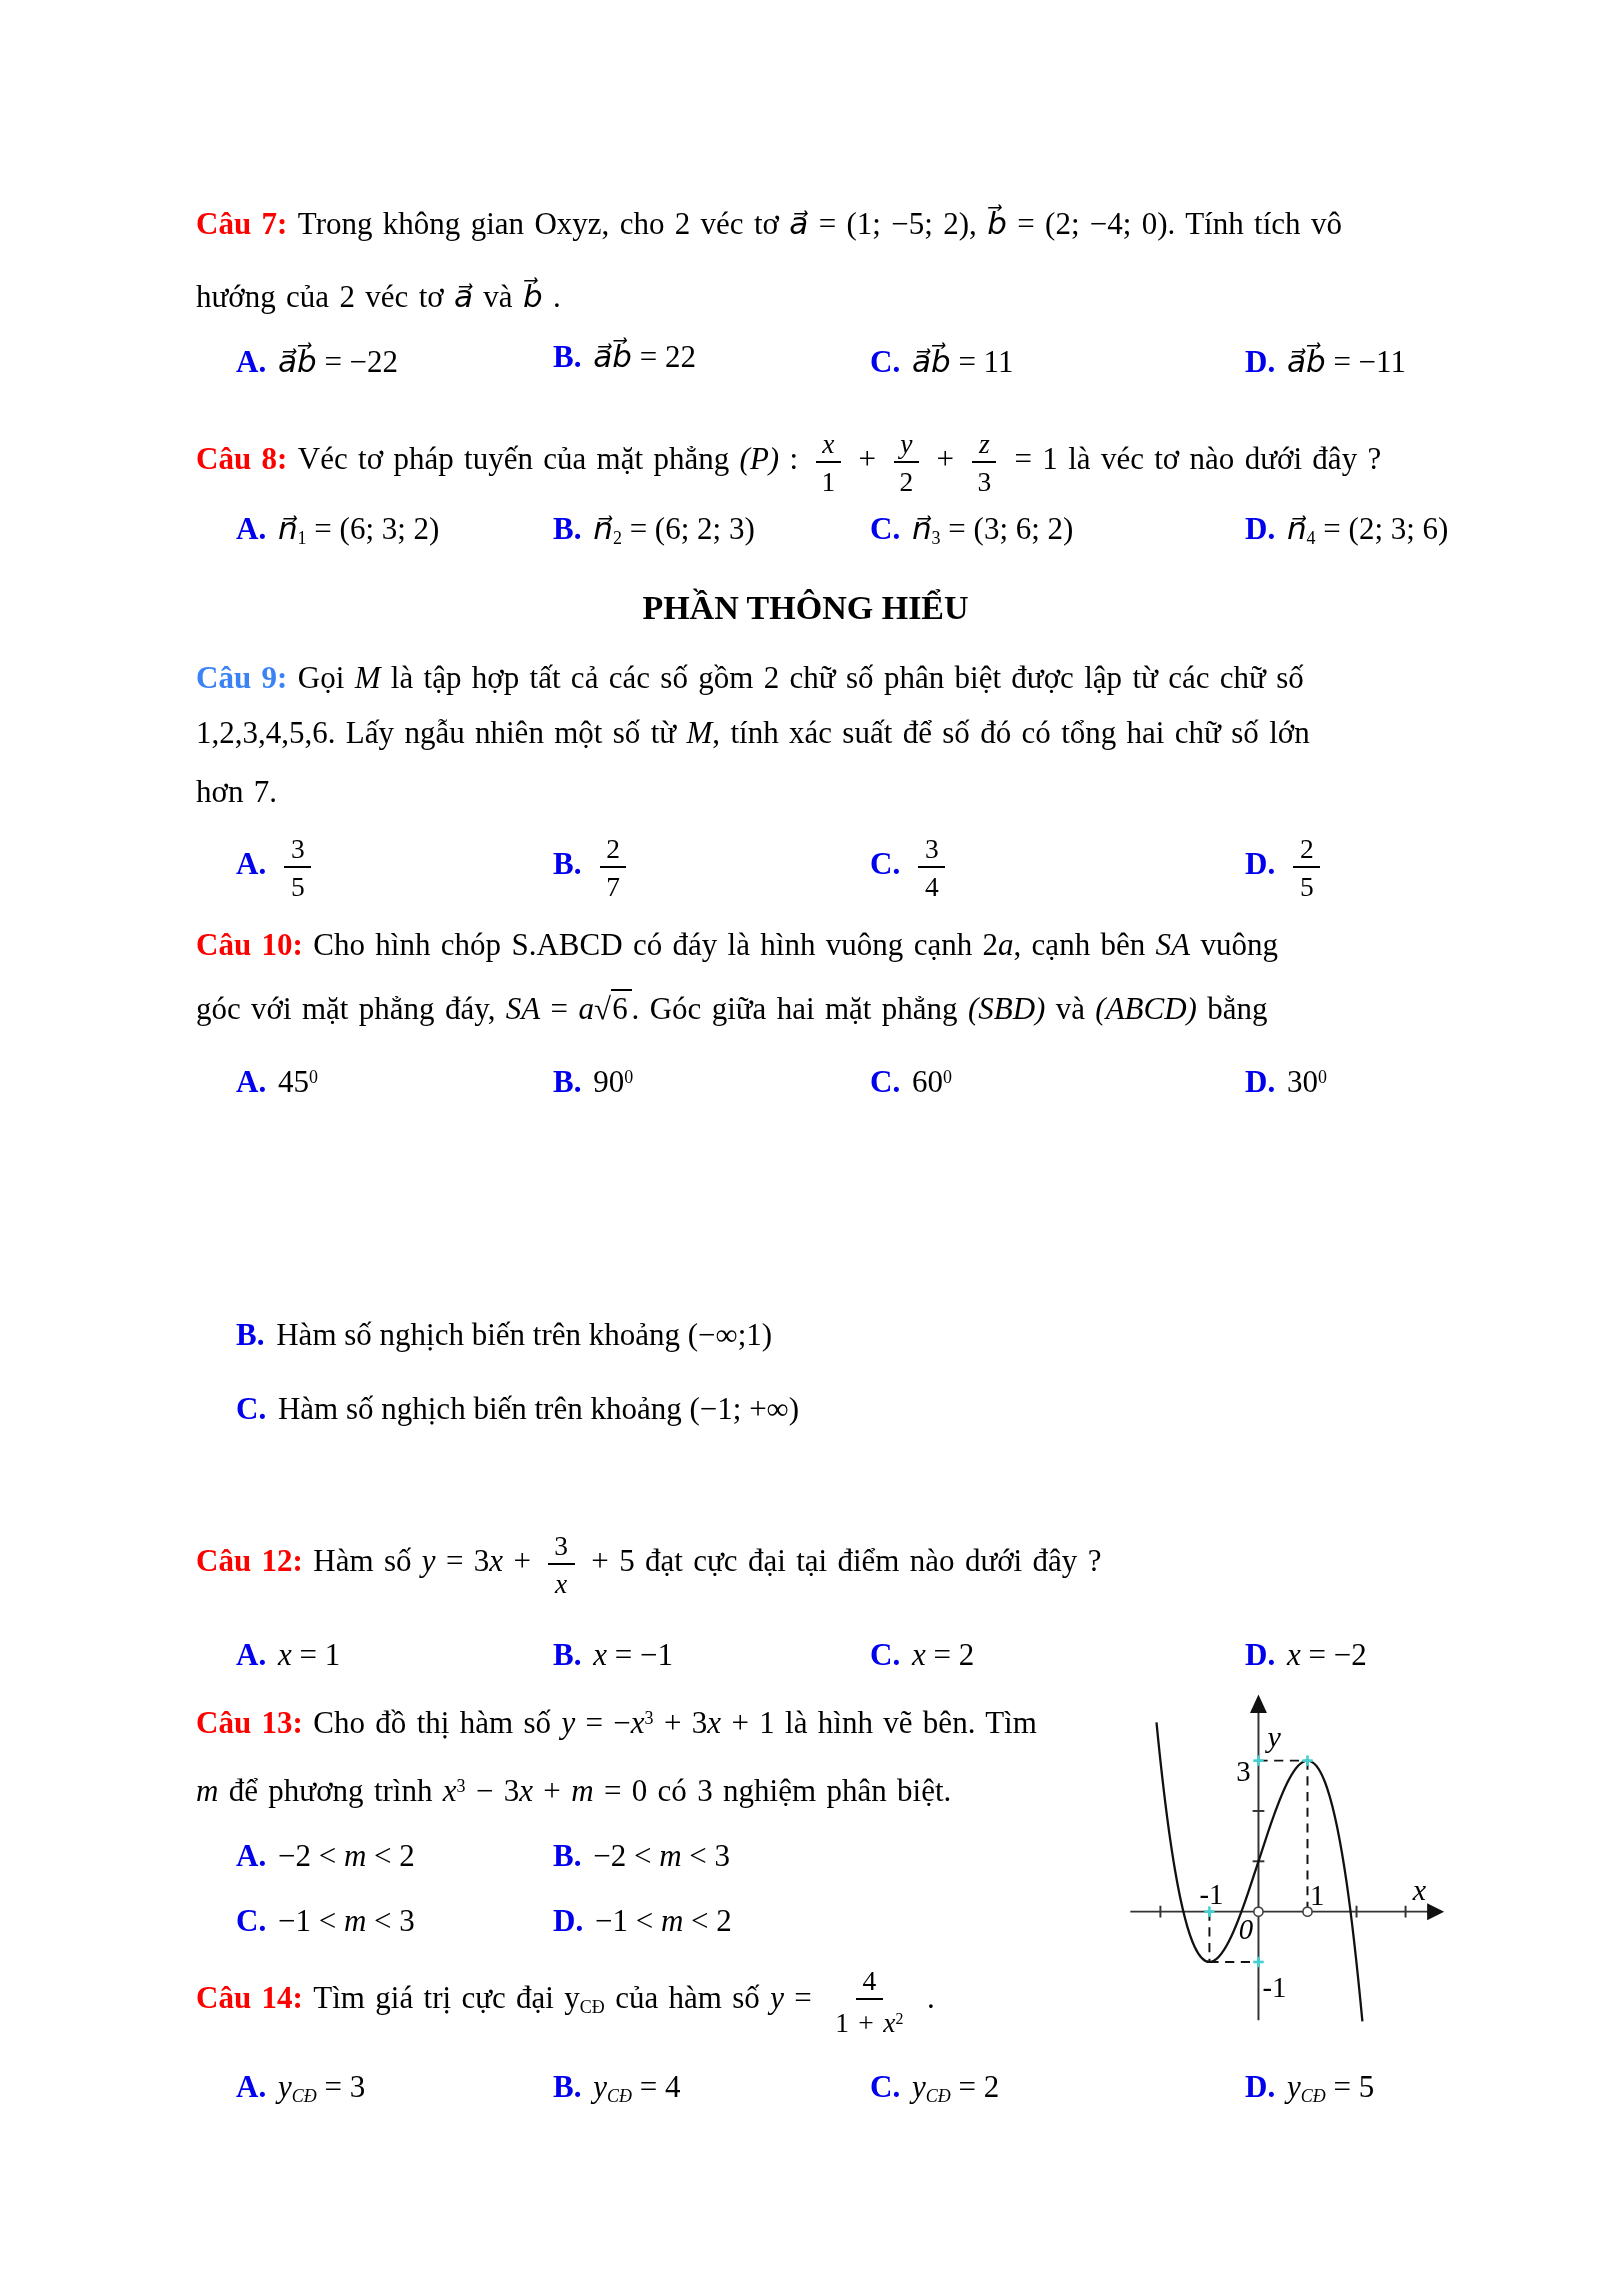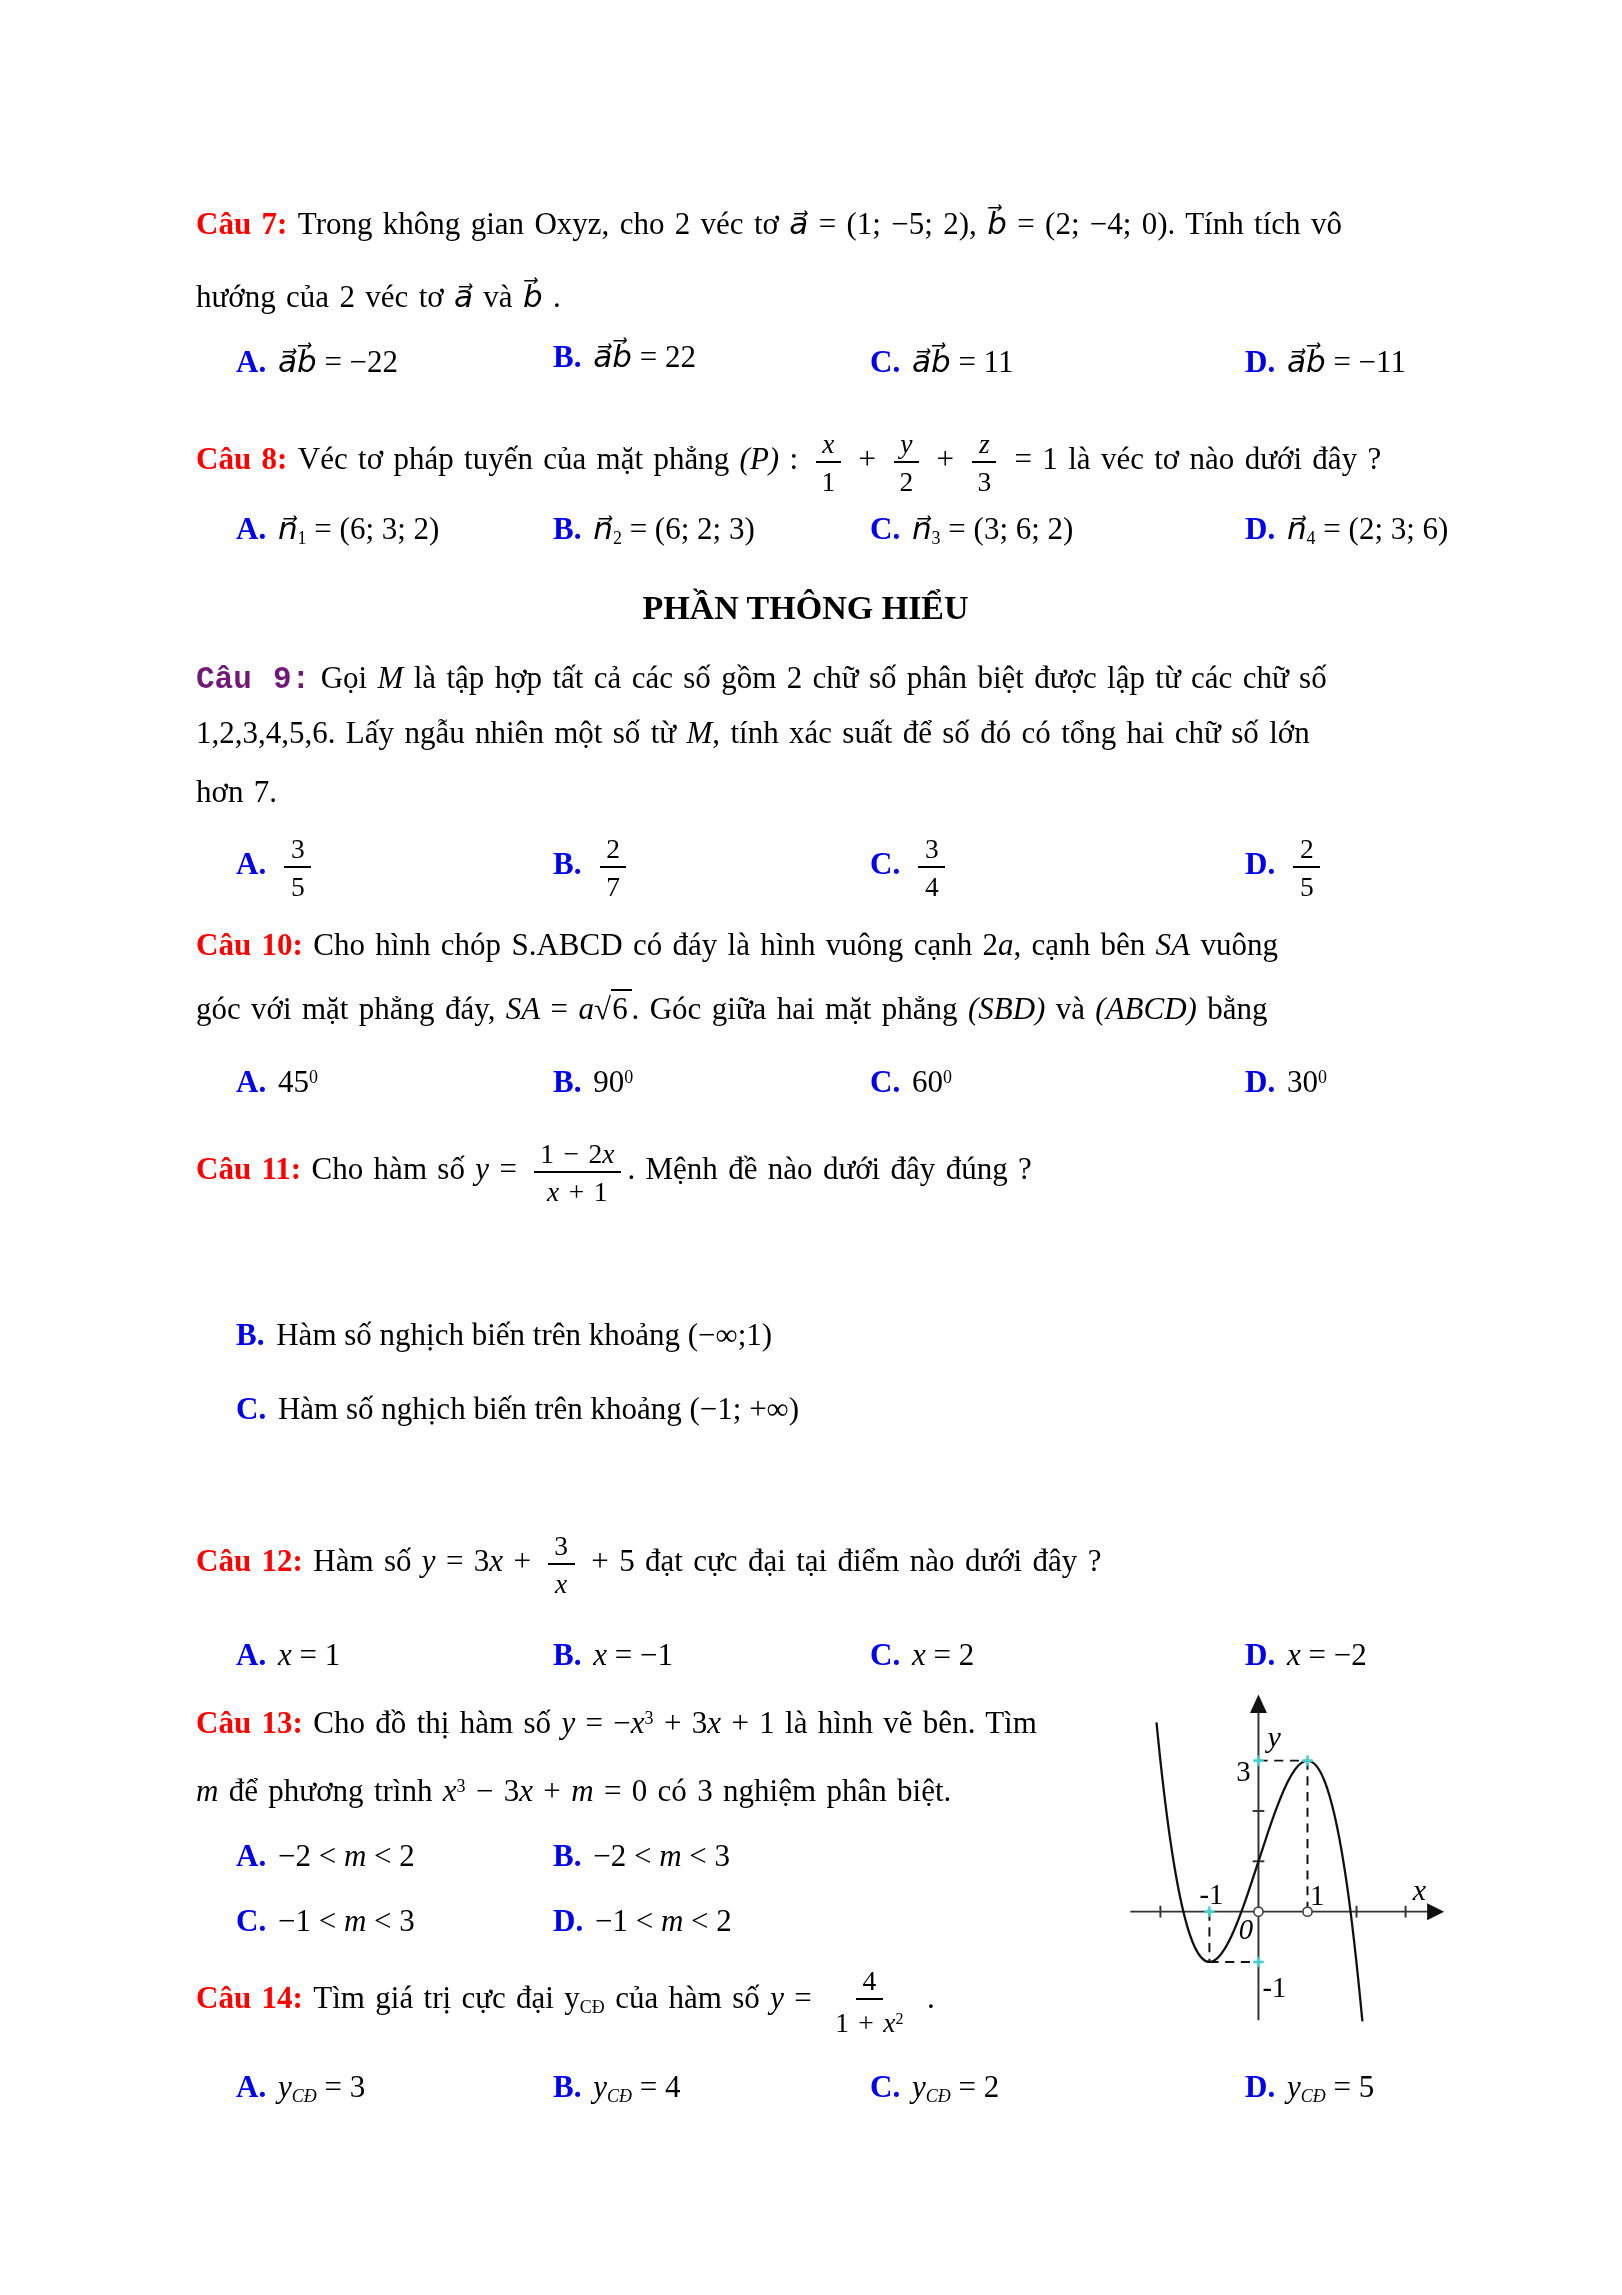--- a/index.html
+++ b/index.html
@@ -48,21 +48,21 @@
           <span class="num"><span class="it">z</span></span>
           <span class="den">3</span>
         </span> = 1 là véc tơ nào dưới đây ?</span></div>
   <div class="cell c1" style="top:507px"><span class="letter" style="color: rgb(0, 0, 238);">A.</span><span><span class="it">n⃗</span><sub>1</sub> = (6; 3; 2)</span></div>
   <div class="cell c2" style="top:507px"><span class="letter" style="color: rgb(0, 0, 238);">B.</span><span><span class="it">n⃗</span><sub>2</sub> = (6; 2; 3)</span></div>
   <div class="cell c3" style="top:507px"><span class="letter" style="color: rgb(0, 0, 238);">C.</span><span><span class="it">n⃗</span><sub>3</sub> = (3; 6; 2)</span></div>
   <div class="cell c4" style="top:507px"><span class="letter" style="color: rgb(0, 0, 238);">D.</span><span><span class="it">n⃗</span><sub>4</sub> = (2; 3; 6)</span></div>
 
   <div class="heading" style="top:586px">PHẦN THÔNG HIỂU</div>
 
-  <div class="line" style="top:656px"><span class="qlabel" style="color: #701a75; font-family: Liberation Mono, monospace;">Câu 9:</span><span>Gọi <span class="it">M</span> là tập hợp tất cả các số gồm 2 chữ số phân biệt được lập từ các chữ số</span></div>
+  <div class="line" style="top:656px"><span class="qlabel" style="color: #3b82f6;">Câu 9:</span><span>Gọi <span class="it">M</span> là tập hợp tất cả các số gồm 2 chữ số phân biệt được lập từ các chữ số</span></div>
   <div class="line" style="top:711px"><span>1,2,3,4,5,6. Lấy ngẫu nhiên một số từ <span class="it">M</span>, tính xác suất để số đó có tổng hai chữ số lớn</span></div>
   <div class="line" style="top:770px"><span>hơn 7.</span></div>
   <div class="cell c1" style="top:832px"><span class="letter" style="color: rgb(0, 0, 238);">A.</span><span><span class="frac">
           <span class="num">3</span>
           <span class="den">5</span>
         </span></span></div>
   <div class="cell c2" style="top:832px"><span class="letter" style="color: rgb(0, 0, 238);">B.</span><span><span class="frac">
           <span class="num">2</span>
           <span class="den">7</span>
         </span></span></div>
@@ -75,24 +75,20 @@
           <span class="den">5</span>
         </span></span></div>
 
   <div class="line" style="top:923px"><span class="qlabel" style="color: rgb(255, 0, 0);">Câu 10:</span><span>Cho hình chóp S.ABCD  có đáy là hình vuông cạnh 2<span class="it">a</span>, cạnh bên <span class="it">SA</span> vuông</span></div>
   <div class="line" style="top:987px"><span>góc với mặt phẳng đáy, <span class="it">SA</span> = <span class="it">a</span>√<span class="rad">6</span>.  Góc giữa hai mặt phẳng <span class="it">(SBD)</span> và <span class="it">(ABCD)</span> bằng</span></div>
   <div class="cell c1" style="top:1056px"><span class="letter" style="color: rgb(0, 0, 238);">A.</span><span>45<sup>0</sup></span></div>
   <div class="cell c2" style="top:1056px"><span class="letter" style="color: rgb(0, 0, 238);">B.</span><span>90<sup>0</sup></span></div>
   <div class="cell c3" style="top:1056px"><span class="letter" style="color: rgb(0, 0, 238);">C.</span><span>60<sup>0</sup></span></div>
   <div class="cell c4" style="top:1056px"><span class="letter" style="color: rgb(0, 0, 238);">D.</span><span>30<sup>0</sup></span></div>
 
-  <div class="line" style="top:1137px"><span class="qlabel" style="color: rgb(255, 0, 0);">Câu 11:</span><span>Cho hàm số <span class="it">y</span> = <span class="frac">
-          <span class="num">1 − 2<span class="it">x</span></span>
-          <span class="den"><span class="it">x</span> + 1</span>
-        </span>. Mệnh đề nào dưới đây đúng ?</span></div>
   <div class="cell c1" style="top:1313px"><span class="letter" style="color: rgb(0, 0, 238);">B.</span><span>Hàm số nghịch biến trên khoảng (−∞;1)</span></div>
   <div class="cell c1" style="top:1387px"><span class="letter" style="color: rgb(0, 0, 238);">C.</span><span>Hàm số nghịch biến trên khoảng (−1; +∞)</span></div>
 
   <div class="line" style="top:1529px"><span class="qlabel" style="color: rgb(255, 0, 0);">Câu 12:</span><span>Hàm số <span class="it">y</span> = 3<span class="it">x</span> + <span class="frac">
           <span class="num">3</span>
           <span class="den"><span class="it">x</span></span>
         </span> + 5  đạt cực đại tại điểm nào dưới đây ?</span></div>
   <div class="cell c1" style="top:1633px"><span class="letter" style="color: rgb(0, 0, 238);">A.</span><span><span class="it">x</span> = 1</span></div>
   <div class="cell c2" style="top:1633px"><span class="letter" style="color: rgb(0, 0, 238);">B.</span><span><span class="it">x</span> = −1</span></div>
   <div class="cell c3" style="top:1633px"><span class="letter" style="color: rgb(0, 0, 238);">C.</span><span><span class="it">x</span> = 2</span></div>

